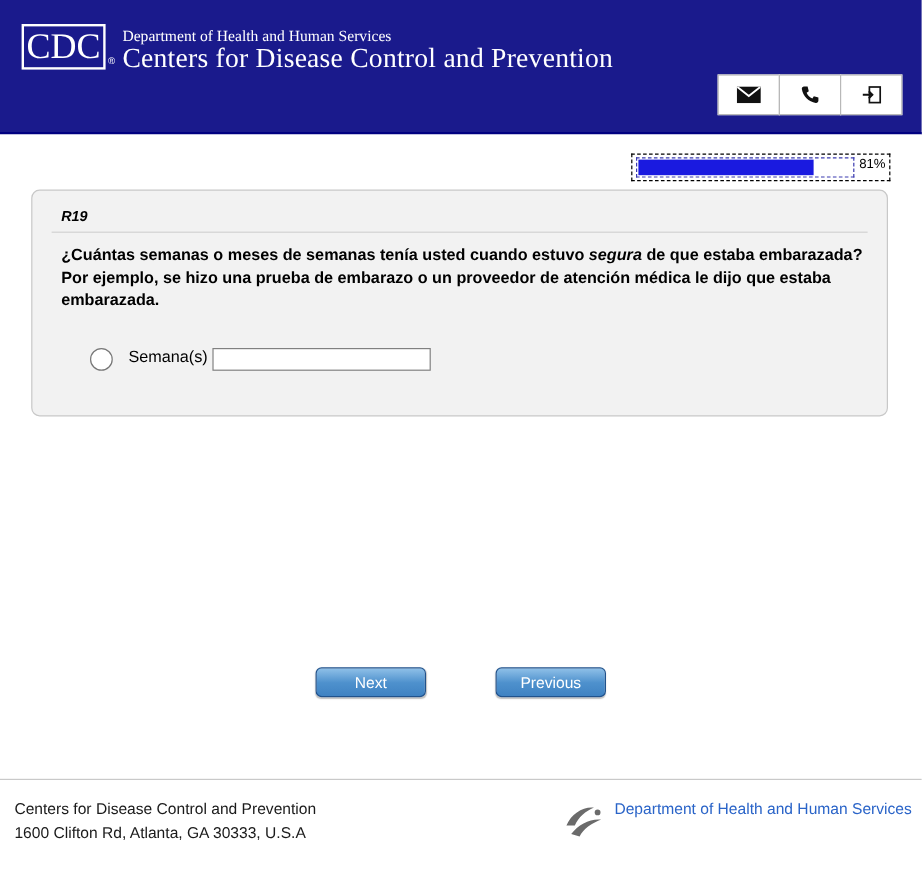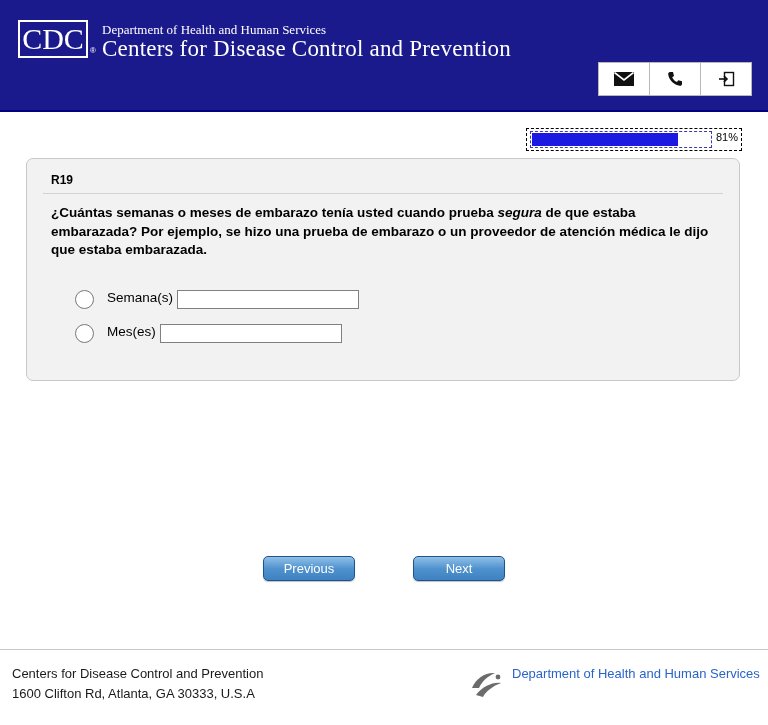--- a/index.html
+++ b/index.html
@@ -128,20 +128,21 @@
     left: 26px;
     top: 46px;
     right: 28px;
     background: #f2f2f2;
     border: 1px solid #c8c8c8;
     border-radius: 7px;
     padding: 14px 16px 22px 16px;
     box-sizing: border-box;
   }
   .qid {
+    font-style: italic;
     font-weight: bold;
     font-size: 12px;
     margin: 0 0 6px 8px;
   }
   .qdivider {
     border-top: 1px solid #d2d2d2;
     margin: 0 0 10px 0;
   }
   .qtext {
     font-weight: bold;
@@ -290,43 +291,38 @@
   <div class="progress-wrap">
     <div class="progress-bar-outer">
       <div class="progress-bar-fill" id="progress-fill" style="width: 145.8px;"></div>
     </div>
     <span class="progress-pct">81%</span>
   </div>
 
   <div class="question-panel">
     <div class="qid">R19</div>
     <div class="qdivider"></div>
-    <div class="qtext"><span>¿Cuántas semanas o meses de embarazo tenía usted cuando prueba </span><em>segura</em><span> de que estaba embarazada? Por ejemplo, se hizo una prueba de embarazo o un proveedor de atención médica le dijo que estaba embarazada.</span></div>
+    <div class="qtext"><span>¿Cuántas semanas o meses de semanas tenía usted cuando estuvo </span><em>segura</em><span> de que estaba embarazada? Por ejemplo, se hizo una prueba de embarazo o un proveedor de atención médica le dijo que estaba embarazada.</span></div>
 
     <div class="options">
 
       <div class="option-row">
         <span class="radio"></span>
         <span class="option-label">Semana(s)</span>
         <input class="opt-input inp-weeks" type="text" value="" style="">
       </div>
 
-      <div class="option-row">
-        <span class="radio"></span>
-        <span class="option-label">Mes(es)</span>
-        <input class="opt-input inp-months" type="text" value="" style="">
-      </div>
 
 
     </div>
   </div>
 
   <div class="nav-buttons">
+    <div class="btn">Next</div>
     <div class="btn">Previous</div>
-    <div class="btn">Next</div>
   </div>
 </div>
 
 <div class="footer">
   <div class="footer-left">
     <div>Centers for Disease Control and Prevention</div>
     <div>1600 Clifton Rd, Atlanta, GA 30333, U.S.A</div>
   </div>
 
   <div class="hhs-seal">

